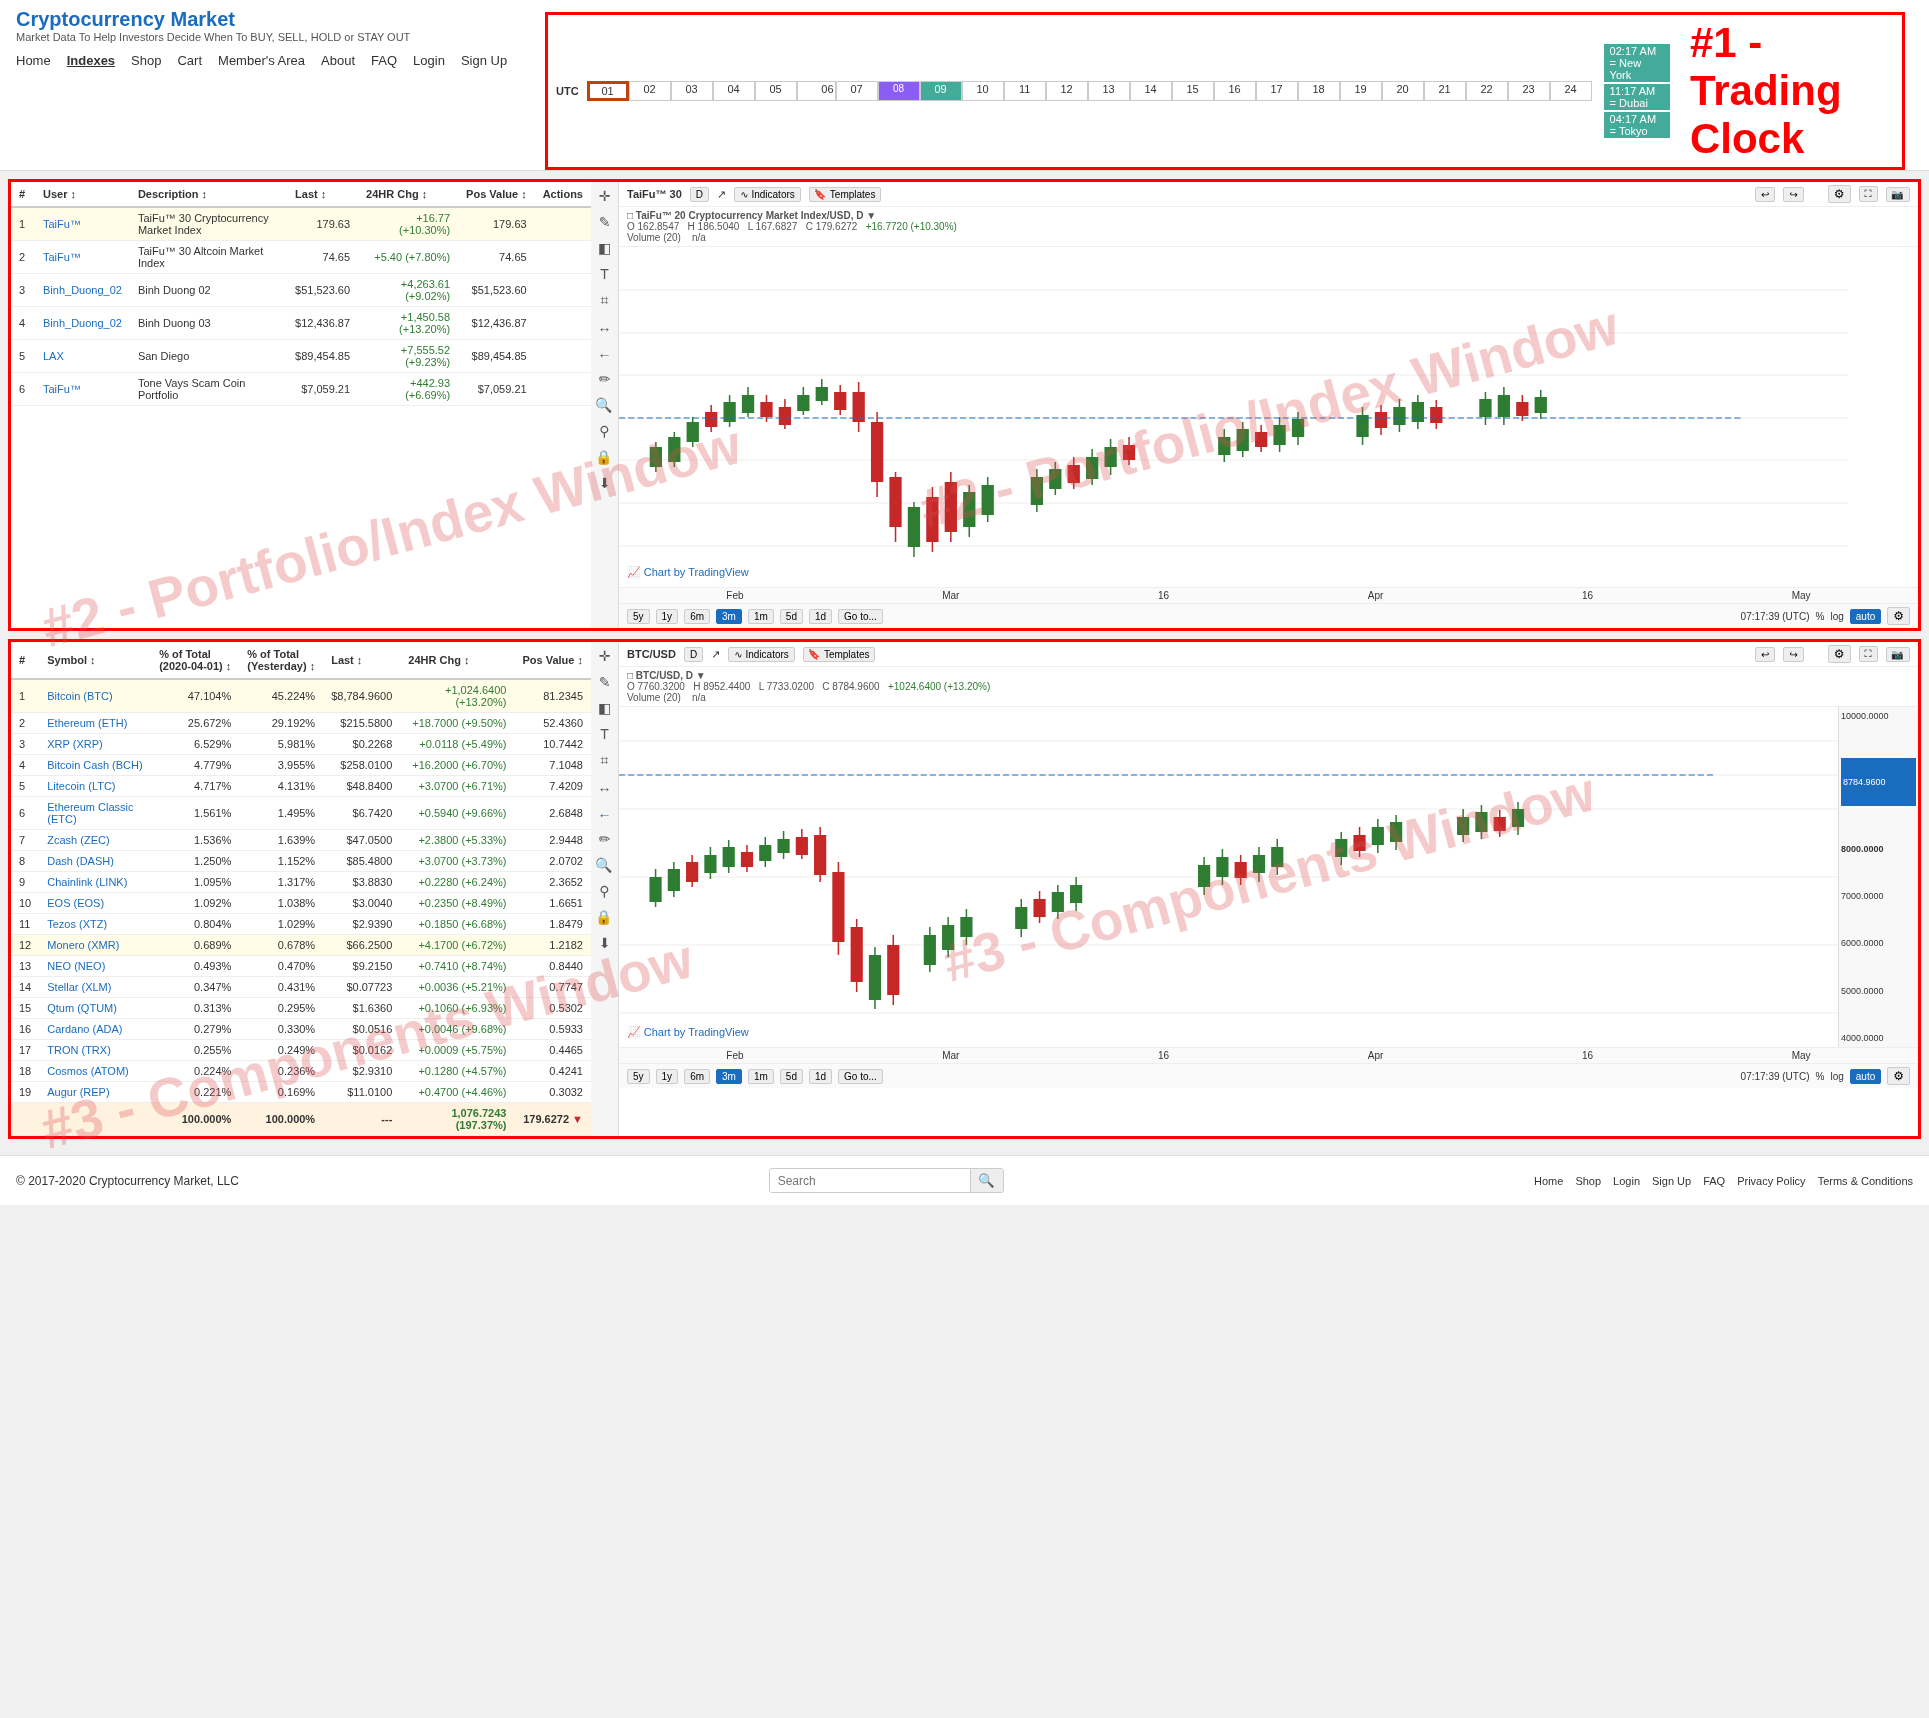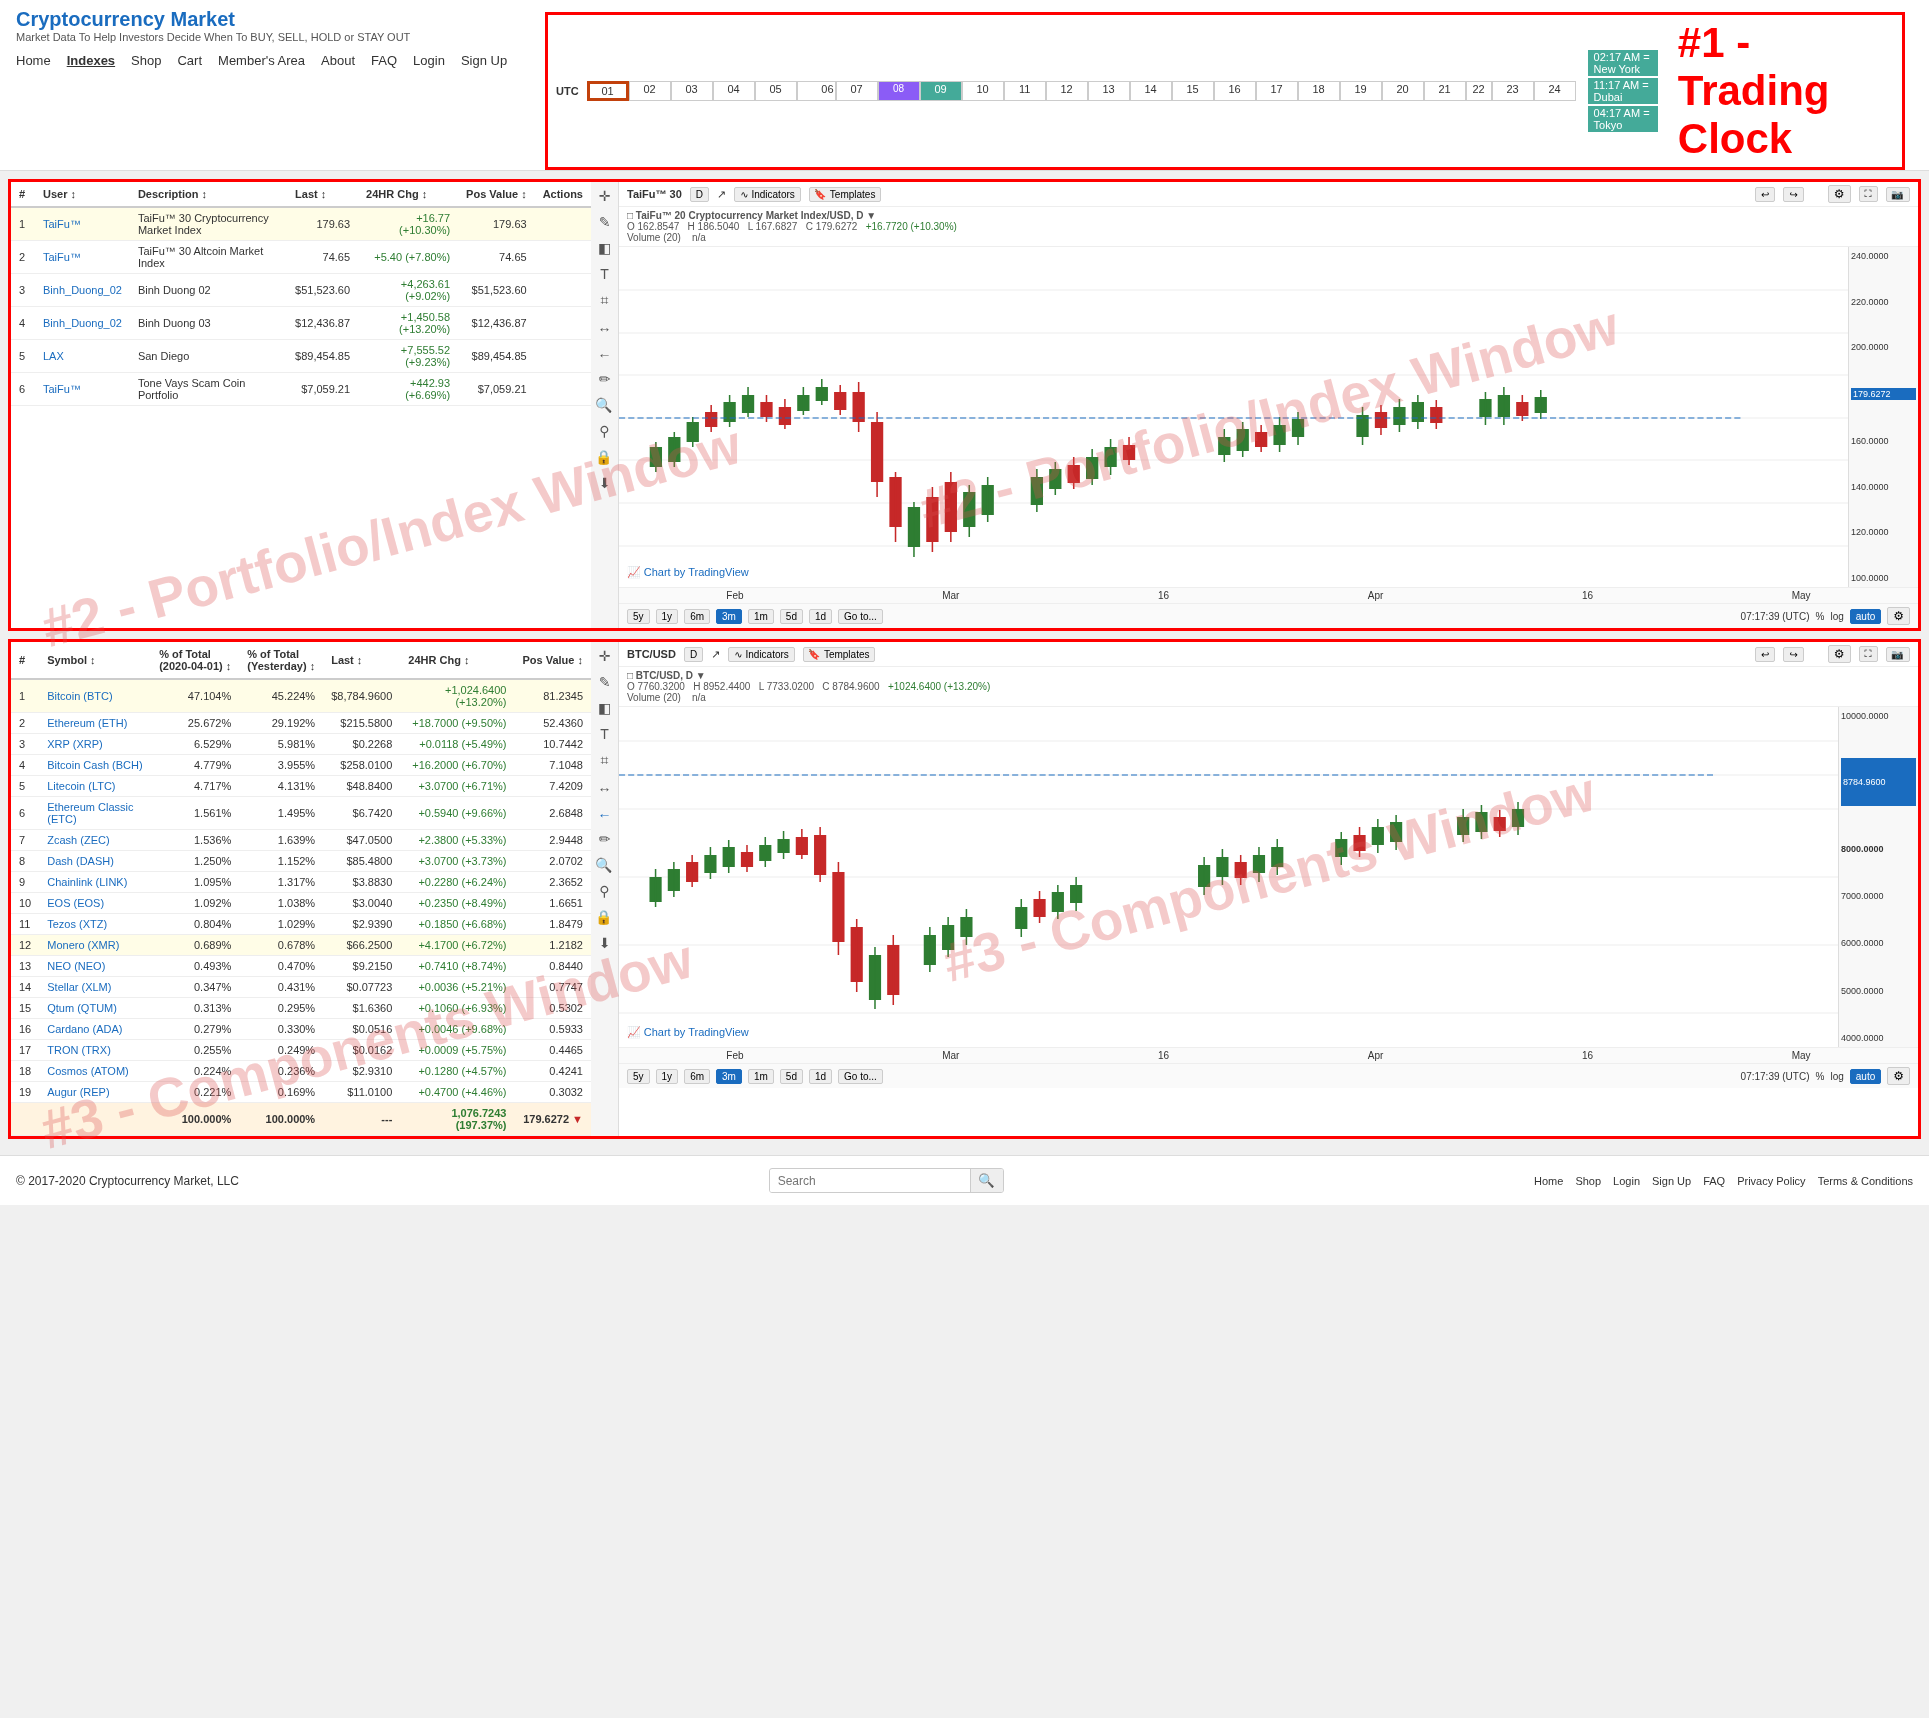--- a/index.html
+++ b/index.html
@@ -90,21 +90,21 @@
             <span style="width:42px;text-align:center;font-size:11px;border:1px solid #ccc;padding:1px;">12</span>
             <span style="width:42px;text-align:center;font-size:11px;border:1px solid #ccc;padding:1px;">13</span>
             <span style="width:42px;text-align:center;font-size:11px;border:1px solid #ccc;padding:1px;">14</span>
             <span style="width:42px;text-align:center;font-size:11px;border:1px solid #ccc;padding:1px;">15</span>
             <span style="width:42px;text-align:center;font-size:11px;border:1px solid #ccc;padding:1px;">16</span>
             <span style="width:42px;text-align:center;font-size:11px;border:1px solid #ccc;padding:1px;">17</span>
             <span style="width:42px;text-align:center;font-size:11px;border:1px solid #ccc;padding:1px;">18</span>
             <span style="width:42px;text-align:center;font-size:11px;border:1px solid #ccc;padding:1px;">19</span>
             <span style="width:42px;text-align:center;font-size:11px;border:1px solid #ccc;padding:1px;">20</span>
             <span style="width:42px;text-align:center;font-size:11px;border:1px solid #ccc;padding:1px;">21</span>
-            <span style="width:26px;text-align:center;font-size:11px;border:1px solid #ccc;padding:1px;">22</span>
+            <span style="width:42px;text-align:center;font-size:11px;border:1px solid #ccc;padding:1px;">22</span>
             <span style="width:42px;text-align:center;font-size:11px;border:1px solid #ccc;padding:1px;">23</span>
             <span style="width:42px;text-align:center;font-size:11px;border:1px solid #ccc;padding:1px;">24</span>
           </div>
         </div>
         <div style="display:flex; flex-direction:column; margin-left:8px;">
           <span style="background:#4a9;color:#fff;font-size:11px;padding:1px 6px;margin-bottom:2px;">02:17 AM = New York</span>
           <span style="background:#4a9;color:#fff;font-size:11px;padding:1px 6px;margin-bottom:2px;">11:17 AM = Dubai</span>
           <span style="background:#4a9;color:#fff;font-size:11px;padding:1px 6px;">04:17 AM = Tokyo</span>
         </div>
         <div style="font-size:42px; font-weight:bold; color:red; margin-left:16px;">#1 - Trading Clock</div>
@@ -224,30 +224,20 @@
       </div>
 
       <div style="padding:3px 8px; font-size:10px; border-bottom:1px solid #eee; color:#555;">
         <span style="font-weight:bold;">□ TaiFu™ 20 Cryptocurrency Market Index/USD, D ▼</span><br>
         <span>O 162.8547 &nbsp; H 186.5040 &nbsp; L 167.6827 &nbsp; C 179.6272 &nbsp; <span style="color:#2e7d32;">+16.7720 (+10.30%)</span></span><br>
         <span>Volume (20) &nbsp;&nbsp; n/a</span>
       </div>
 
       <div style="height:340px; position:relative; overflow:hidden; background:#fff;">
 
-        <div style="position:absolute; right:0; top:0; bottom:0; width:70px; background:#f8f8f8; border-left:1px solid #ddd; display:flex; flex-direction:column; justify-content:space-between; padding:4px 2px;">
-          <span style="font-size:9px;">240.0000</span>
-          <span style="font-size:9px;">220.0000</span>
-          <span style="font-size:9px;">200.0000</span>
-          <span style="font-size:9px;background:#1a6cbf;color:#fff;padding:1px 2px;">179.6272</span>
-          <span style="font-size:9px;">160.0000</span>
-          <span style="font-size:9px;">140.0000</span>
-          <span style="font-size:9px;">120.0000</span>
-          <span style="font-size:9px;">100.0000</span>
-        </div>
 
         <svg style="position:absolute;left:0;top:0;right:70px;bottom:0;width:calc(100% - 70px);height:100%;" viewBox="0 0 800 340" preserveAspectRatio="none">
 
           <line x1="0" y1="43" x2="800" y2="43" stroke="#eee" stroke-width="1"></line>
           <line x1="0" y1="86" x2="800" y2="86" stroke="#eee" stroke-width="1"></line>
           <line x1="0" y1="128" x2="800" y2="128" stroke="#eee" stroke-width="1"></line>
           <line x1="0" y1="171" x2="800" y2="171" stroke="#eee" stroke-width="1"></line>
           <line x1="0" y1="213" x2="800" y2="213" stroke="#eee" stroke-width="1"></line>
           <line x1="0" y1="256" x2="800" y2="256" stroke="#eee" stroke-width="1"></line>
           <line x1="0" y1="299" x2="800" y2="299" stroke="#eee" stroke-width="1"></line>

